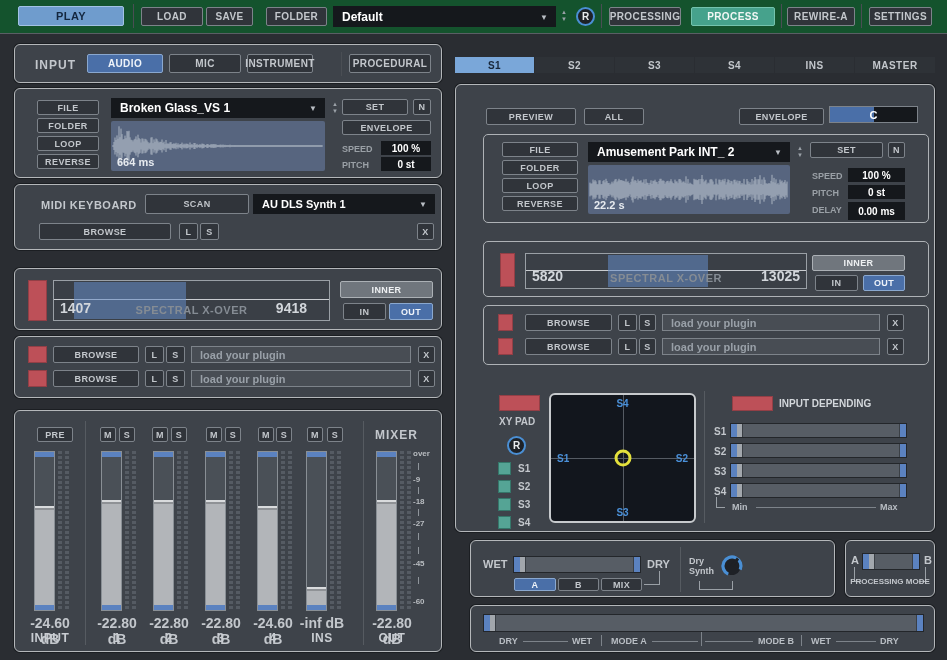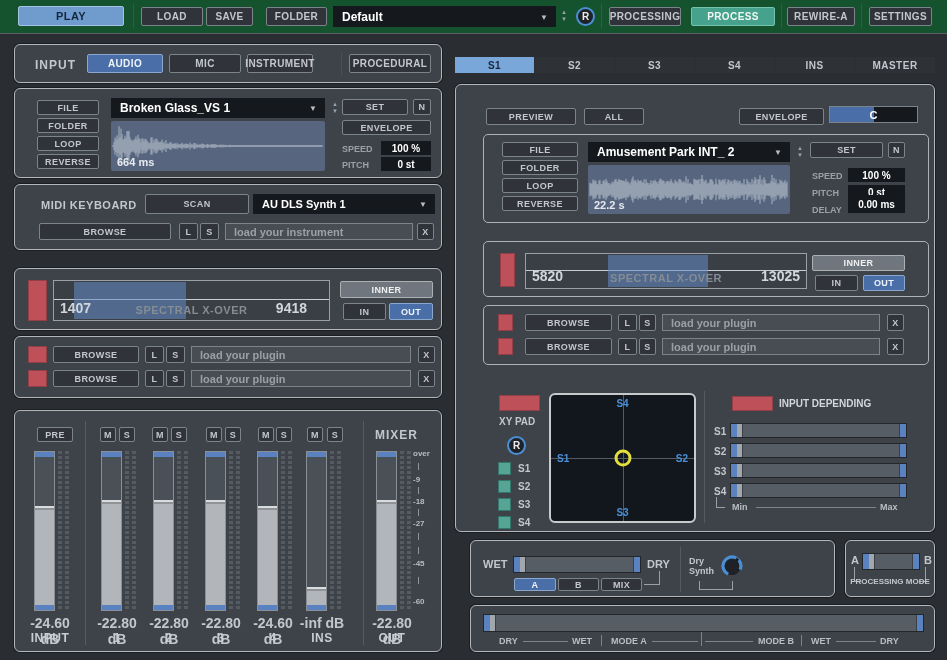--- a/index.html
+++ b/index.html
@@ -147,21 +147,20 @@
   <div class="panel" style="left:14px;top:184px;width:428px;height:66px">
     <div class="lbl" style="left:26px;top:14px;font-size:11px;letter-spacing:.5px">MIDI KEYBOARD</div>
     <div class="btn tiny" style="left:130px;top:9px;width:104px;height:20px">SCAN</div>
     <div class="dd" style="left:238px;top:9px;width:182px;height:20px;font-size:11px">
       <span>AU DLS Synth 1</span>
       <span class="caret">▼</span>
     </div>
     <div class="btn tiny" style="left:24px;top:38px;width:132px;height:17px">BROWSE</div>
     <div class="btn tiny" style="left:164px;top:38px;width:19px;height:17px">L</div>
     <div class="btn tiny" style="left:185px;top:38px;width:19px;height:17px">S</div>
-    <div class="field" style="left:210px;top:38px;width:188px;height:17px">load your instrument</div>
     <div class="btn tiny" style="left:402px;top:38px;width:17px;height:17px">X</div>
   </div>
 
   <div class="panel" style="left:14px;top:268px;width:428px;height:62px">
     <div class="red" style="left:13px;top:11px;width:19px;height:41px"></div>
     <div class="xbar" style="left:38px;top:11px;width:277px;height:41px">
       <div class="hline" style="top:18px"></div>
       <div class="xblue" style="left:20px;width:112px"></div>
       <div class="xnum" style="left:6px">1407</div>
       <div class="xname">SPECTRAL X-OVER</div>
@@ -348,21 +347,21 @@
           </svg>
         <div class="wavedur">22.2 s</div>
       </div>
       <div class="btn tiny" style="left:326px;top:7px;width:73px;height:16px">SET</div>
       <div class="btn tiny" style="left:404px;top:7px;width:17px;height:16px">N</div>
       <div class="slbl" style="left:328px;top:36px">SPEED</div>
       <div class="valbox" style="left:364px;top:33px;width:57px;height:14px">100 %</div>
       <div class="slbl" style="left:328px;top:53px">PITCH</div>
       <div class="valbox" style="left:364px;top:50px;width:57px;height:14px">0 st</div>
       <div class="slbl" style="left:328px;top:70px">DELAY</div>
-      <div class="valbox" style="left:364px;top:60px;width:57px;height:18px">0.00 ms</div>
+      <div class="valbox" style="left:364px;top:67px;width:57px;height:18px">0.00 ms</div>
     </div>
 
     <div class="subpanel" style="left:27px;top:156px;width:446px;height:56px">
       <div class="red" style="left:16px;top:11px;width:15px;height:34px"></div>
       <div class="xbar" style="left:41px;top:11px;width:282px;height:36px">
         <div class="hline" style="top:16px"></div>
         <div class="xblue" style="left:82px;width:100px"></div>
         <div class="xnum" style="left:6px">5820</div>
         <div class="xname">SPECTRAL X-OVER</div>
         <div class="xnum" style="right:6px">13025</div>

